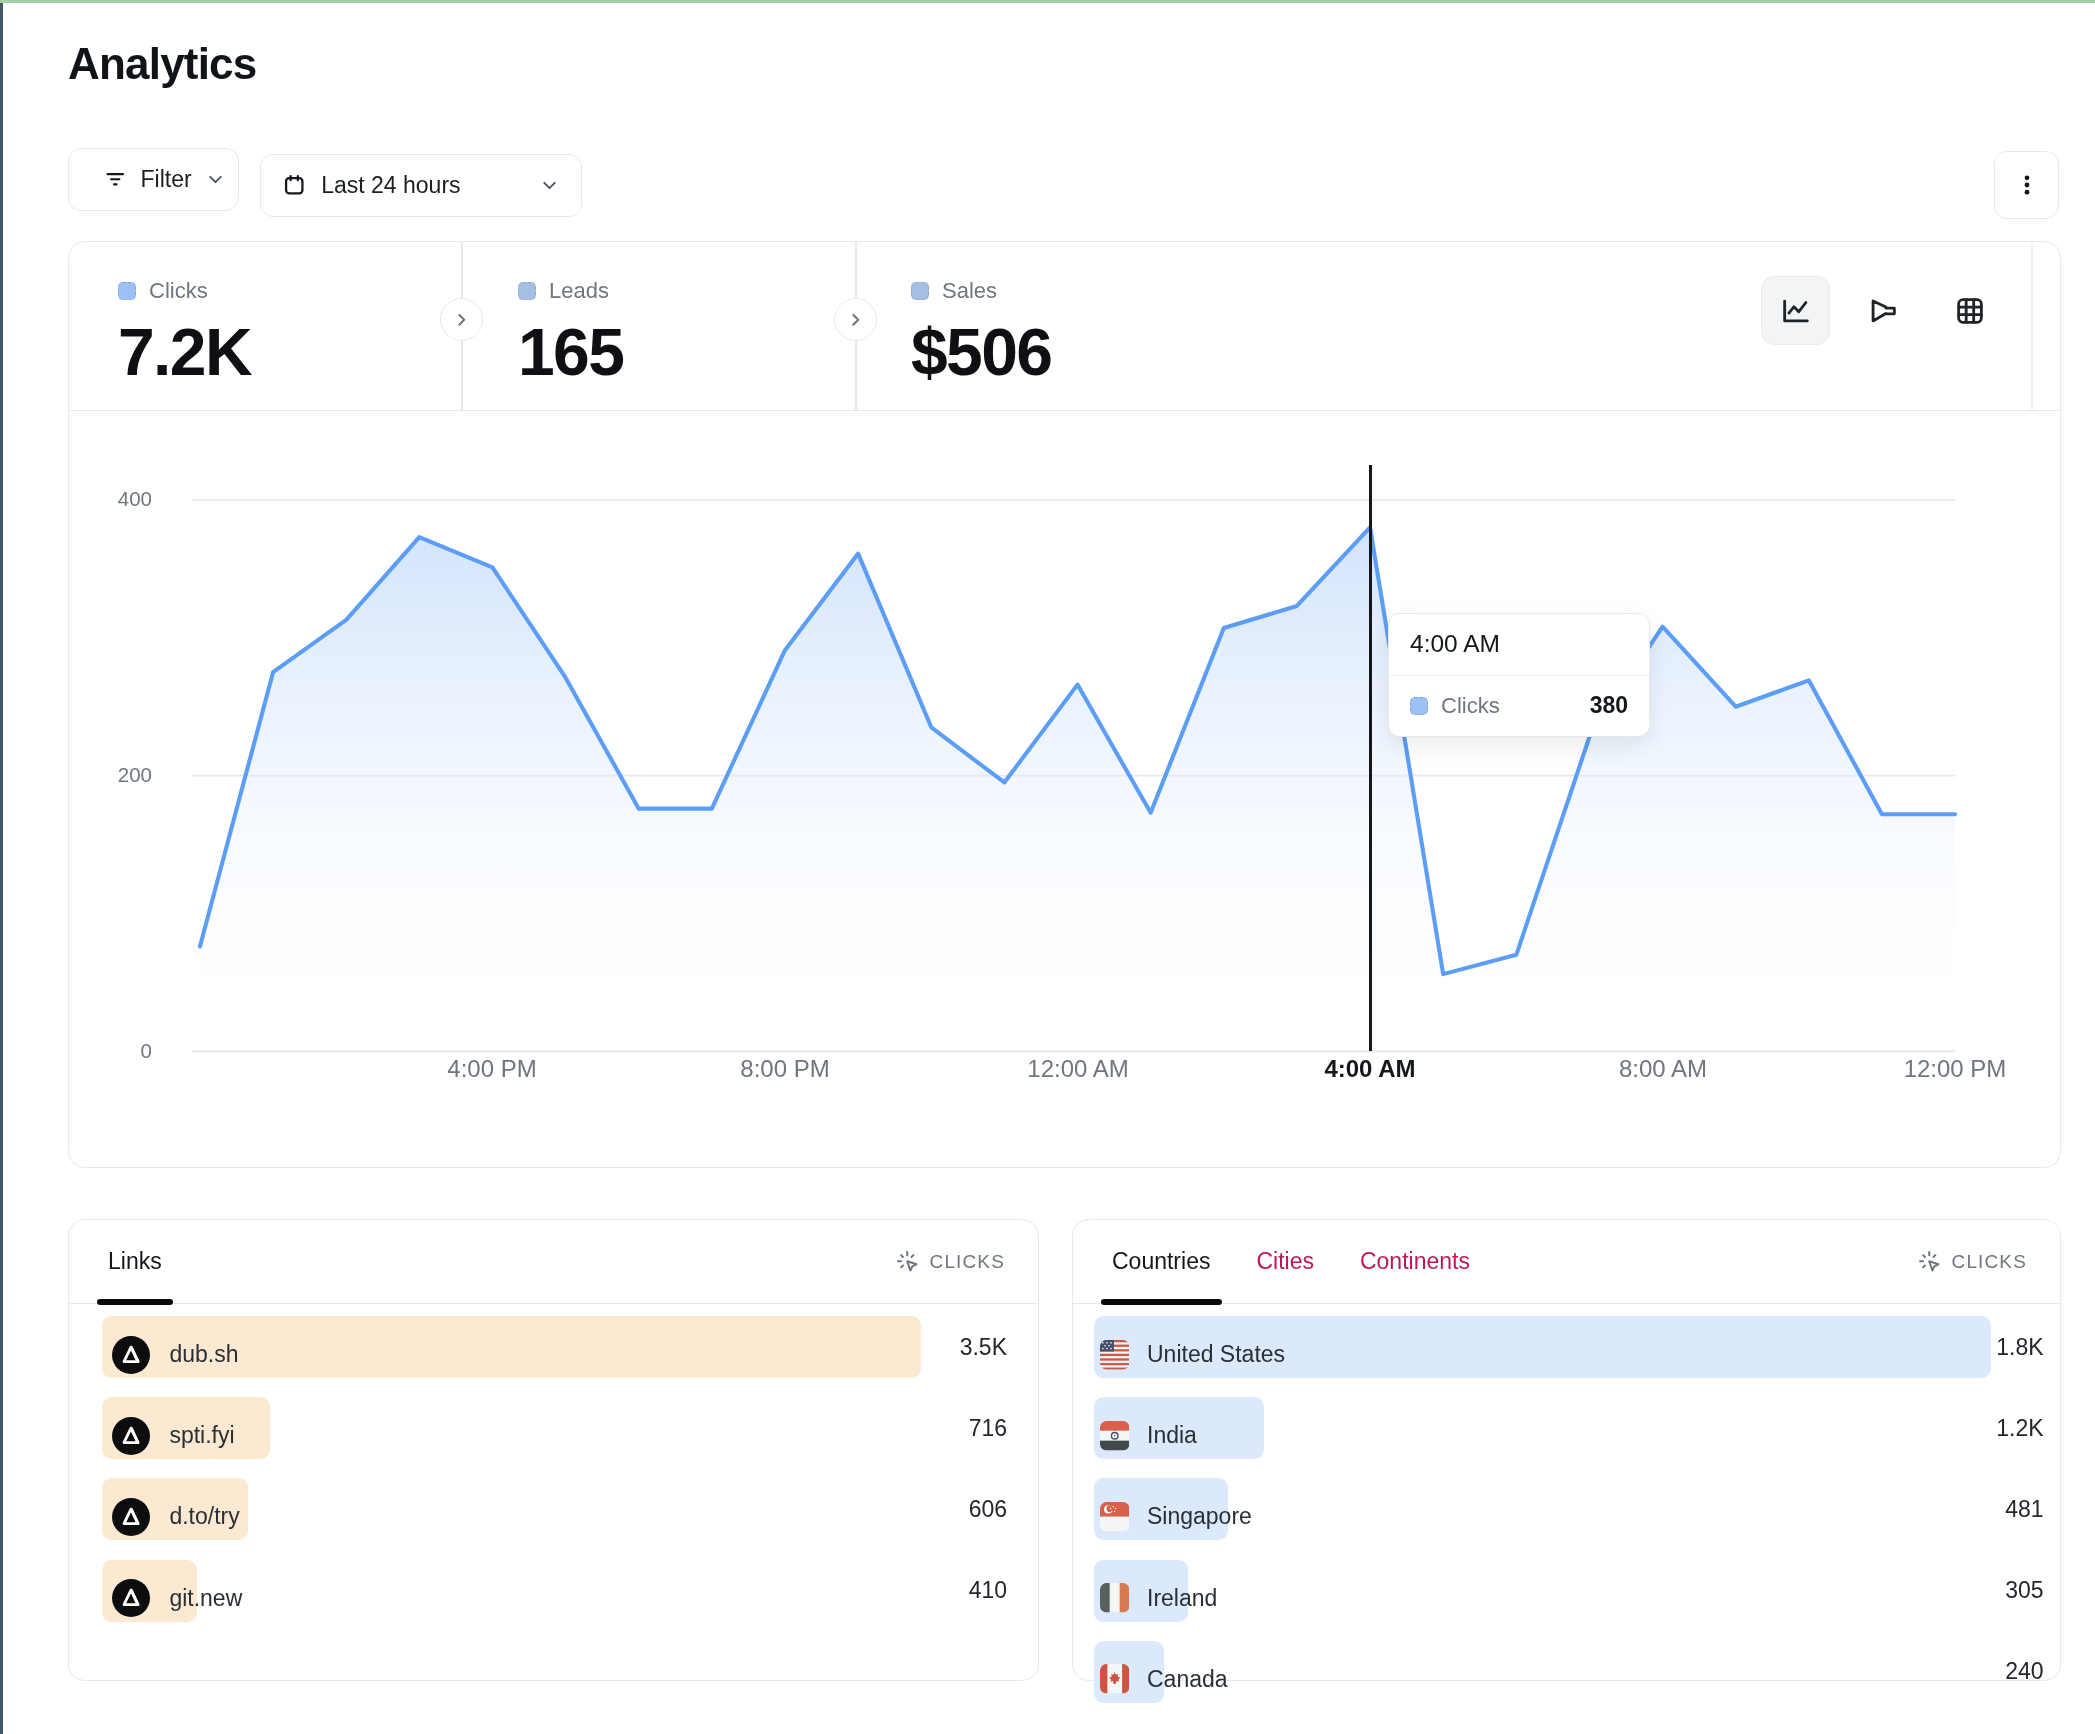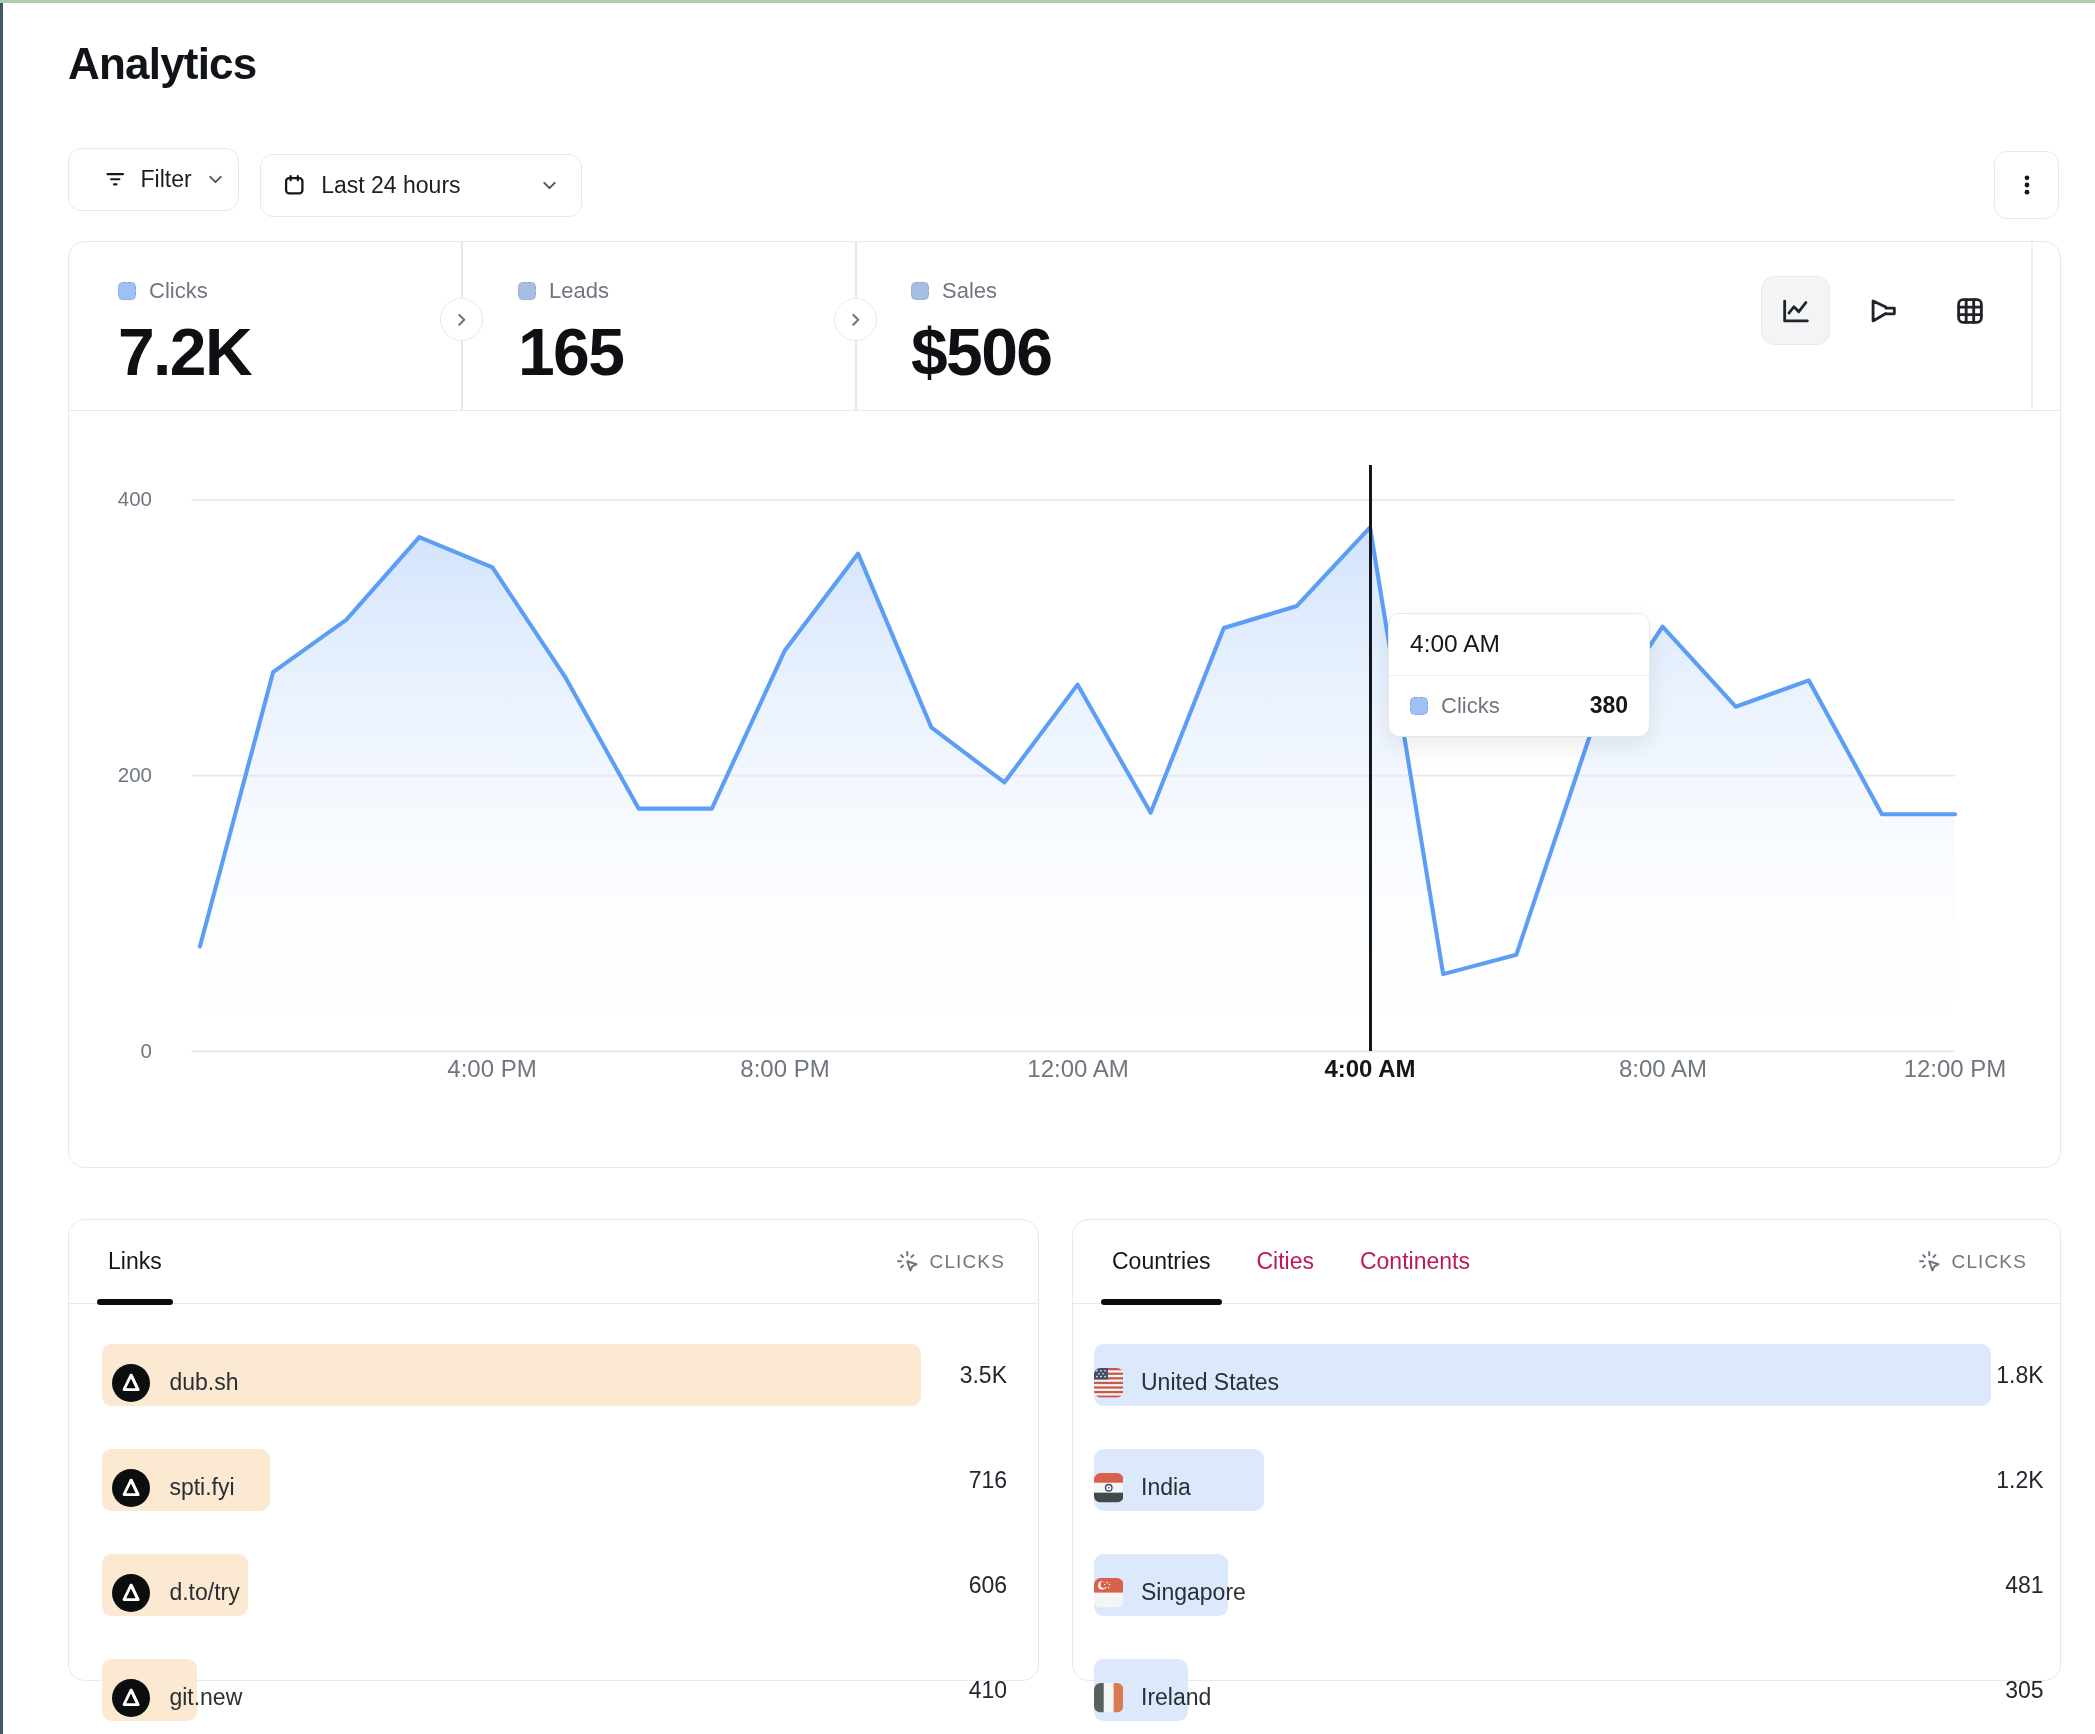--- a/index.html
+++ b/index.html
@@ -47,25 +47,25 @@
   .panel-header{position:relative;height:83px;border-bottom:1.6px solid #E7E9EC;display:flex;align-items:center;padding:0 33px 0 39px;}
   .ptabs{display:flex;gap:46px;height:100%;}
   .ptab{position:relative;display:flex;align-items:center;height:100%;font-size:23px;font-weight:500;color:#be185d;cursor:pointer;}
   .ptab.active{color:#14181C;}
   .ptab.active::after{content:"";position:absolute;left:-11.5px;right:-11.5px;bottom:-1.6px;height:5.7px;background:#0A0C0E;border-radius:3.3px;}
   .metric{margin-left:auto;display:flex;align-items:center;gap:9.8px;font-size:19px;font-weight:500;letter-spacing:0.06em;color:#6F7680;}
 
   .list{position:absolute;left:0;right:0;top:84px;}
   .panel-links .list{padding:12.3px 31px 0 33px;}
   .panel-geo .list{padding:12.3px 16.4px 0 20.5px;}
-  .lrow{position:relative;height:77px;margin-bottom:4.1px;cursor:pointer;margin-top:28px;}
+  .lrow{position:relative;height:77px;margin-bottom:4.1px;cursor:pointer;}
   .lbar{position:absolute;left:0;top:0;height:62px;border-radius:9.8px;}
   .lrow-content{position:absolute;inset:0;display:flex;align-items:center;}
   .panel-links .lrow-content{padding-left:9.8px;gap:19.6px;}
-  .panel-geo .lrow-content{padding-left:0;gap:18px;}
+  .panel-geo .lrow-content{padding-left:6px;gap:18px;}
   .avatar{width:38px;height:38px;flex:0 0 auto;display:flex;}
   .flag{width:29.5px;height:29.5px;flex:0 0 auto;display:flex;}
   .lrow-label{font-size:23px;color:#2A2F36;font-weight:500;}
   .lrow-value{position:absolute;right:0;top:0;height:62px;display:flex;align-items:center;font-size:23px;font-weight:500;color:#23272D;}
 </style>
 </head>
 <body>
 
 <div class="page">
   <div class="edge-top"></div>

